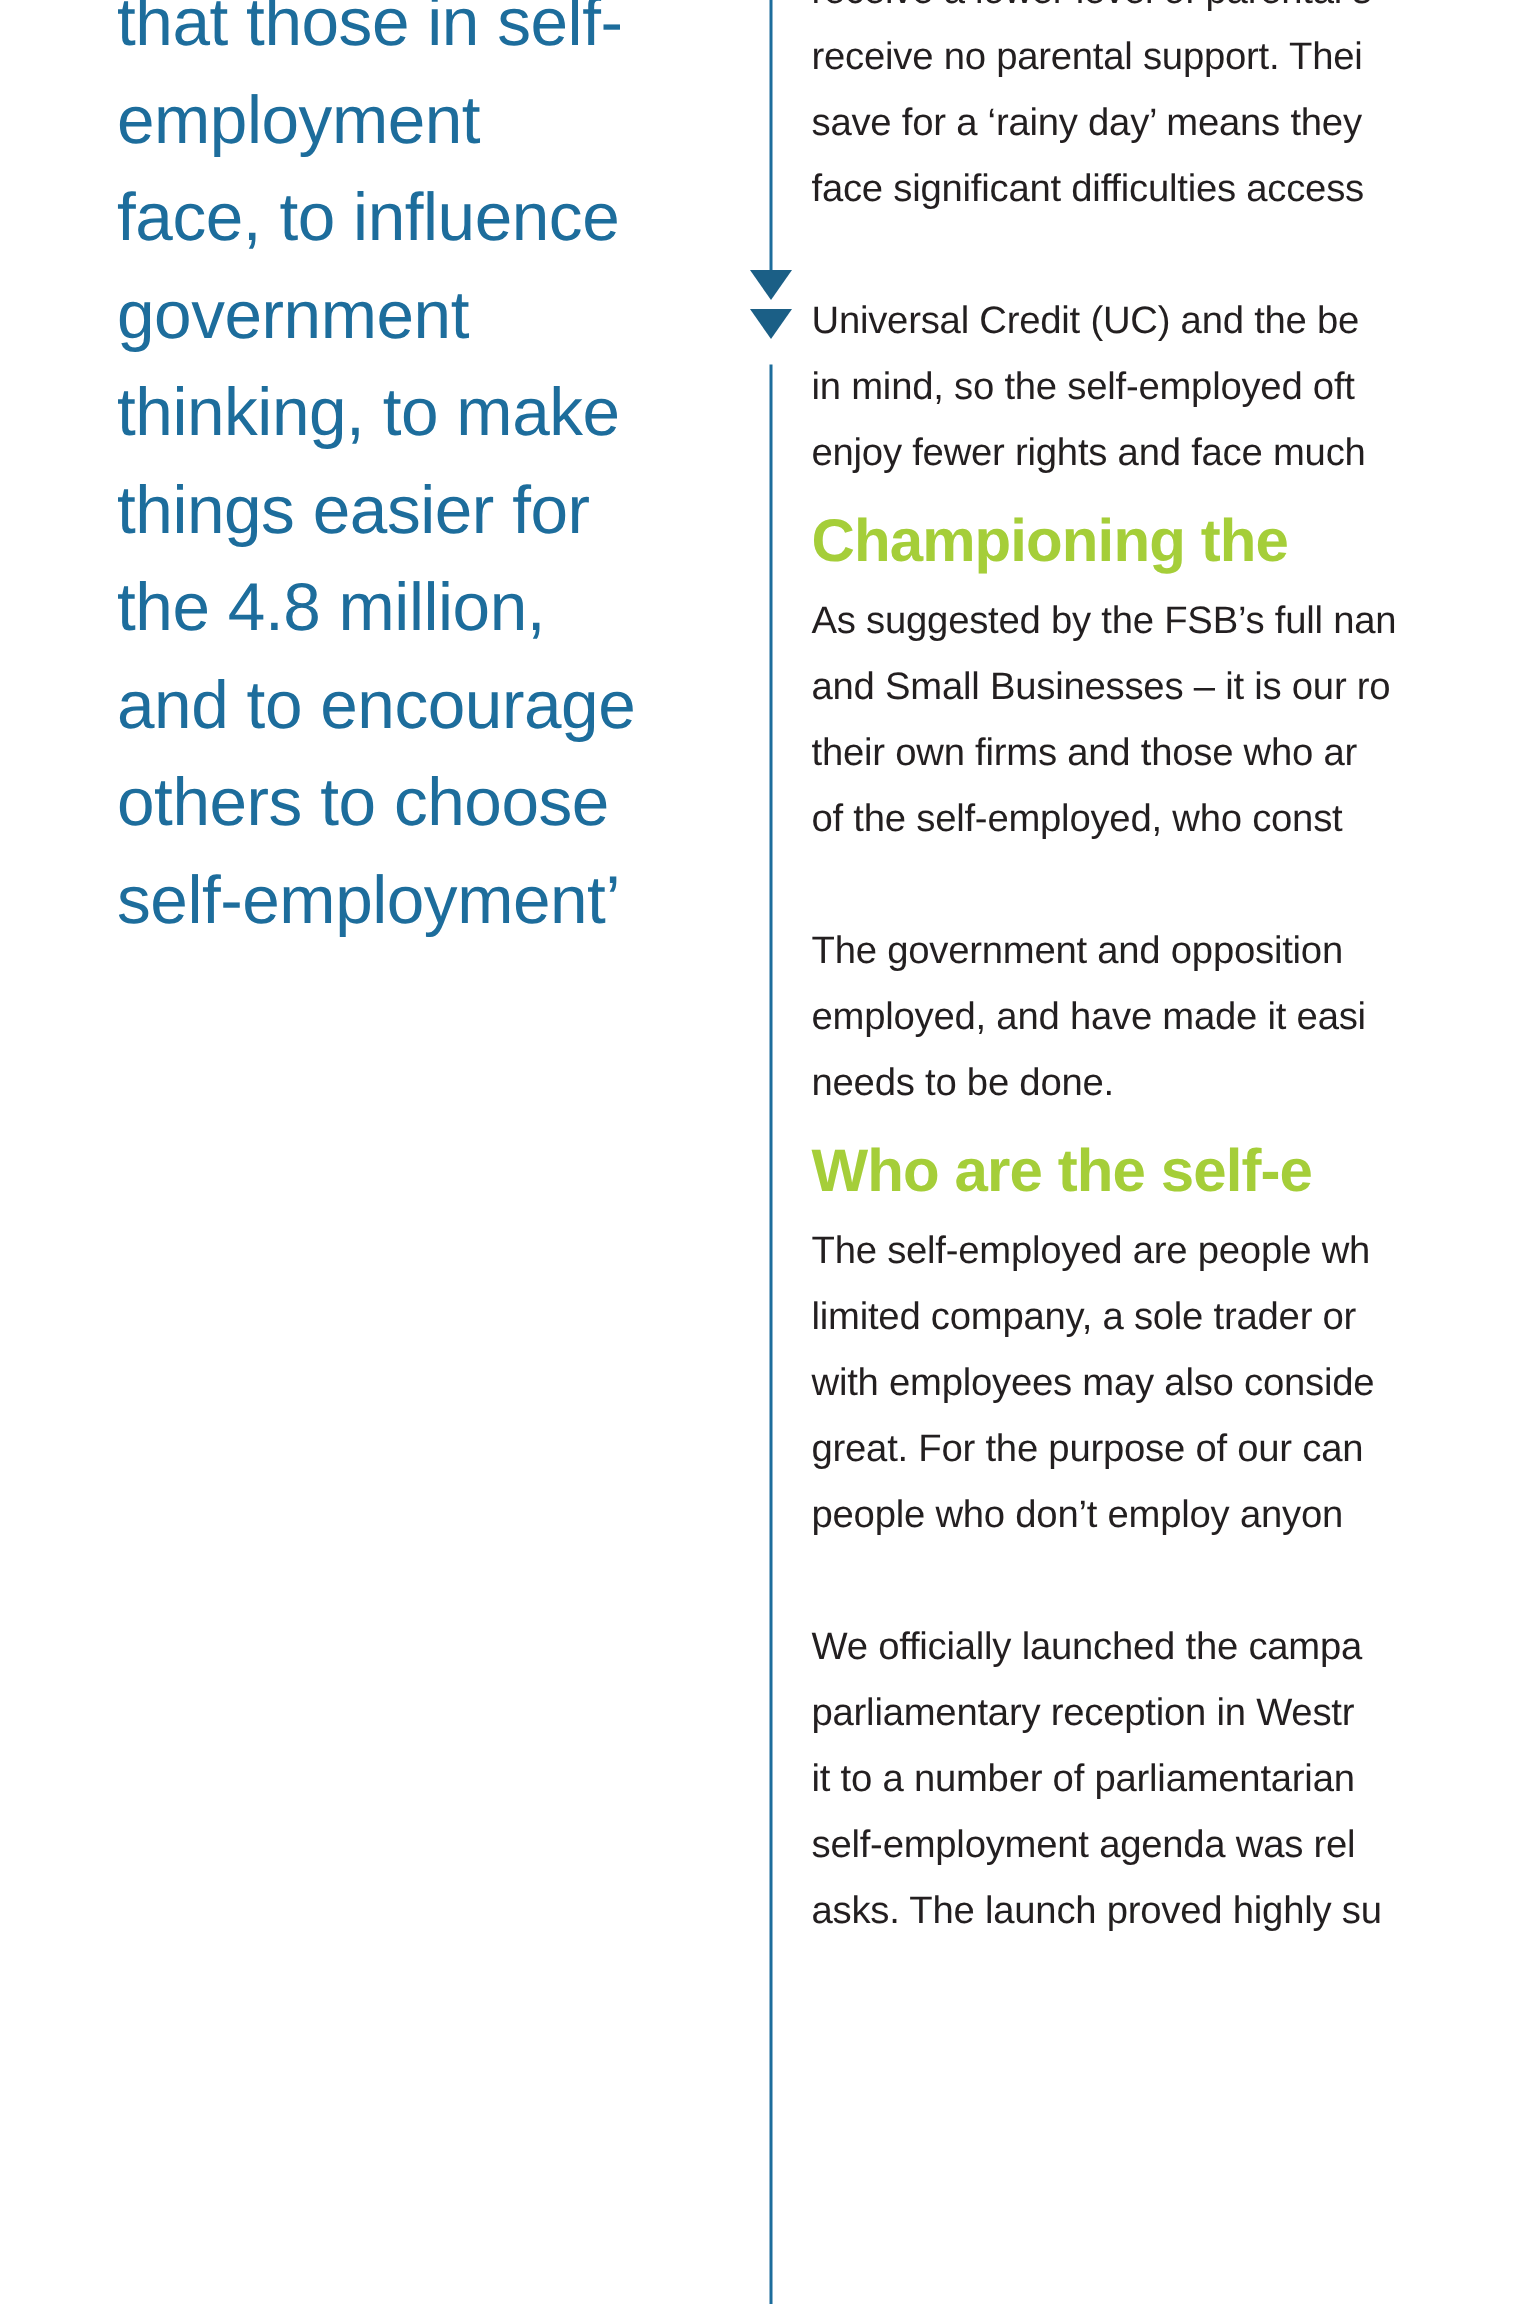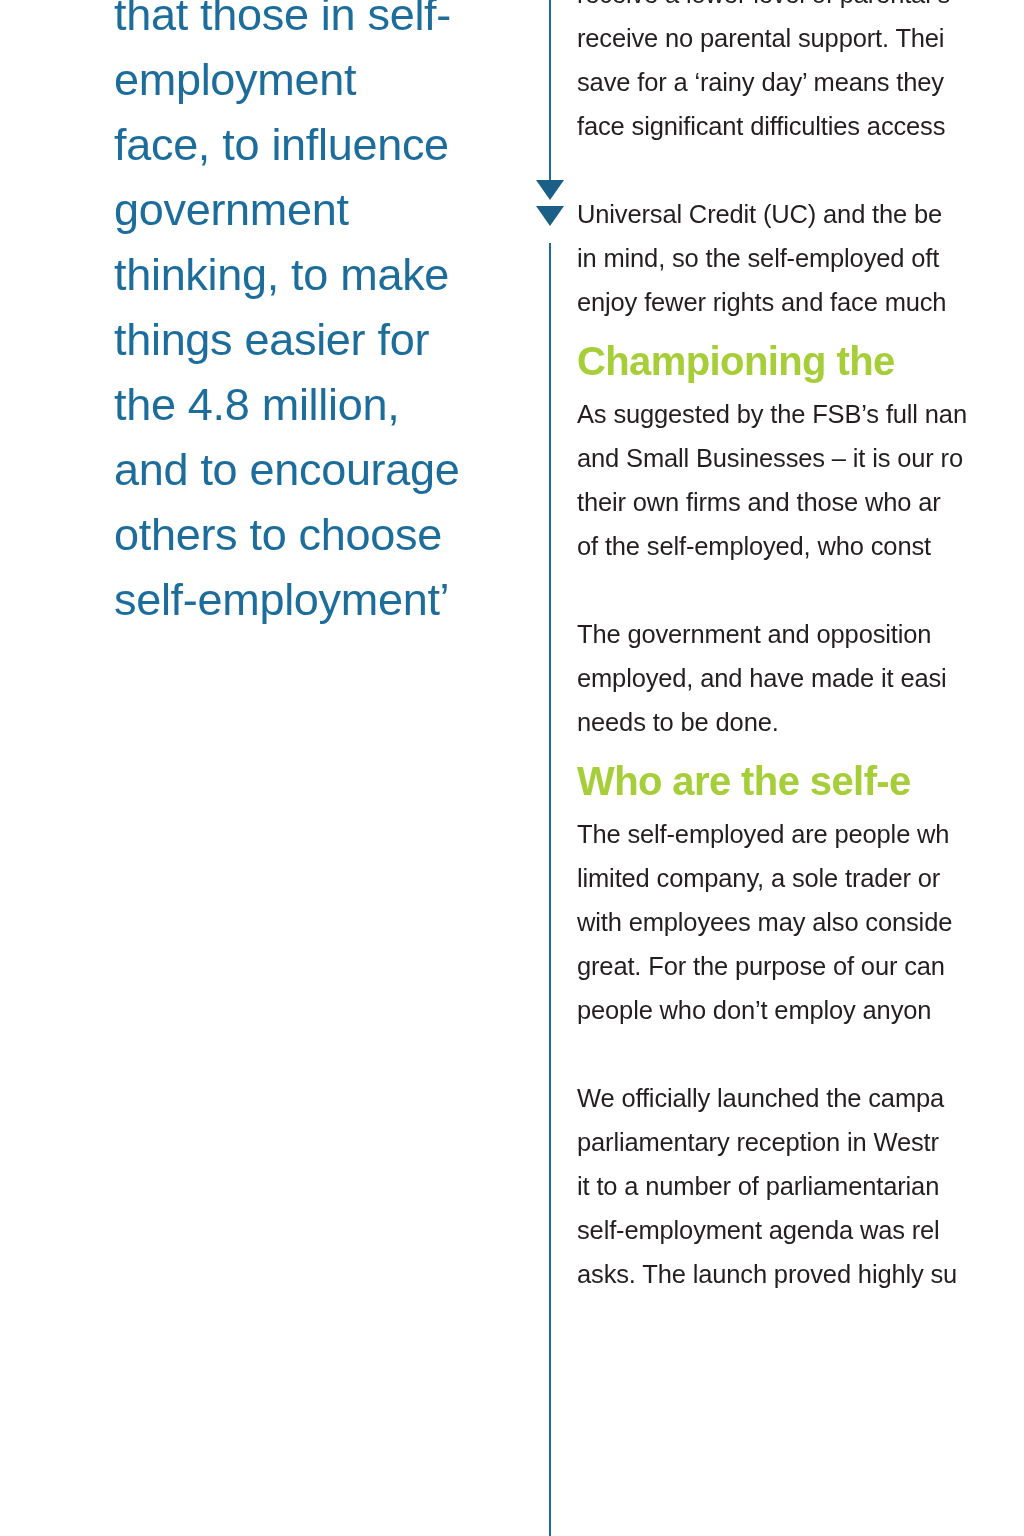--- a/index.html
+++ b/index.html
@@ -11,21 +11,20 @@
     width: 1024px;
     height: 1536px;
     overflow: hidden;
     font-family: "Liberation Sans", sans-serif;
   }
   .page {
     position: relative;
     width: 842px;
     height: 1536px;
     background: #ffffff;
-    margin-left: 36px;
   }
 
   
   .quote-col {
     position: absolute;
     left: 78px;
     top: -18px;
     width: 400px;
   }
   .pull-quote {

